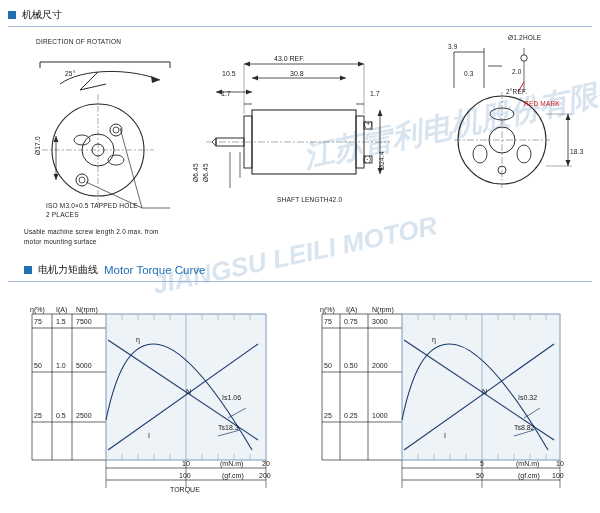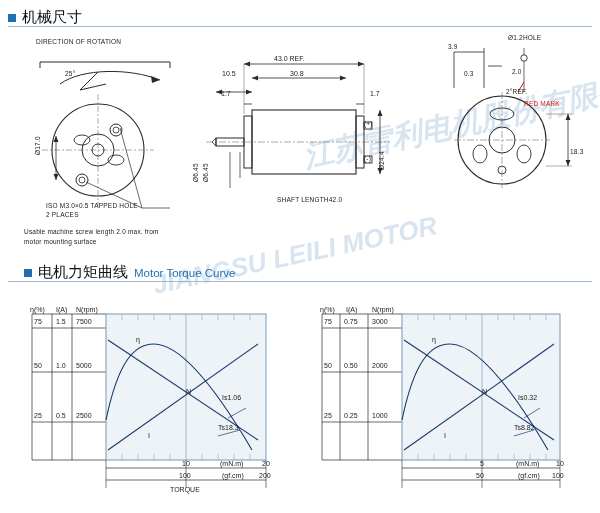--- a/index.html
+++ b/index.html
@@ -1,20 +1,20 @@
 <!DOCTYPE html>
 <html><head>
 <meta charset="utf-8">
 <style>
   html,body{margin:0;padding:0;background:#ffffff;}
   body{width:600px;height:513px;position:relative;font-family:"Liberation Sans",sans-serif;overflow:hidden;}
   .abs{position:absolute;}
   .sec-title{display:flex;align-items:center;gap:6px;}
   .sq{width:8px;height:8px;background:#1f6fb4;display:inline-block;}
-  .cn{color:#111;font-size:15px;}
+  .cn{color:#111;font-size:10px;}
   .en{color:#1f6fb4;font-size:11.5px;}
   .divider{height:1px;background:#9fb9d4;}
   .lbl{font-size:6.5px;color:#1a1a1a;letter-spacing:.2px;}
   .lbl7{font-size:7px;color:#1a1a1a;}
   .red{color:#d01a16;}
   .wm{position:absolute;color:#b9cfe2;font-weight:bold;font-style:italic;opacity:.55;white-space:nowrap;}
   svg{display:block;overflow:visible;}
 </style>
 </head>
 <body>

